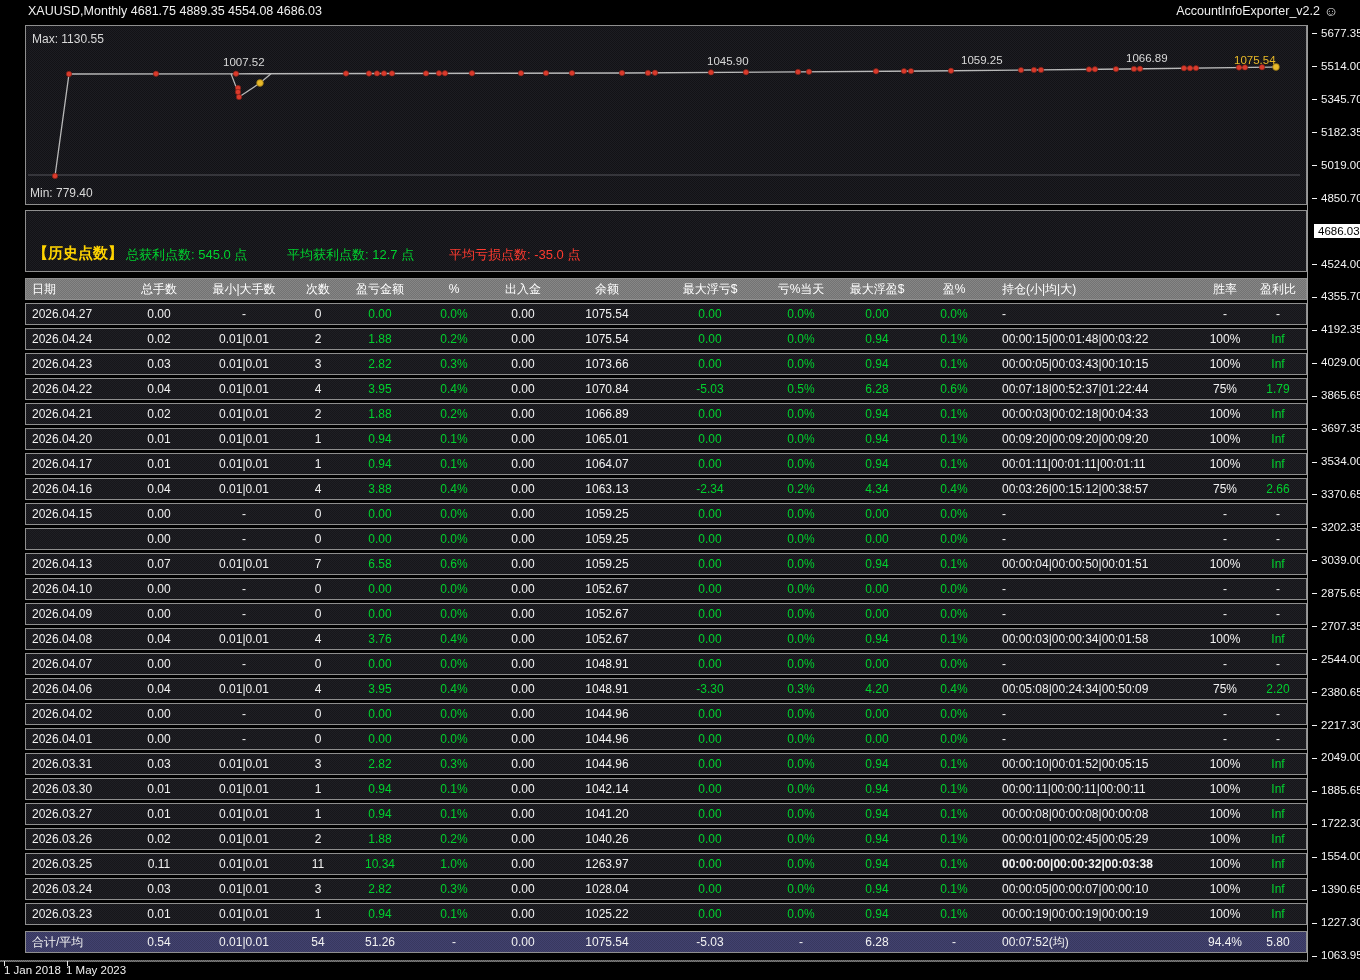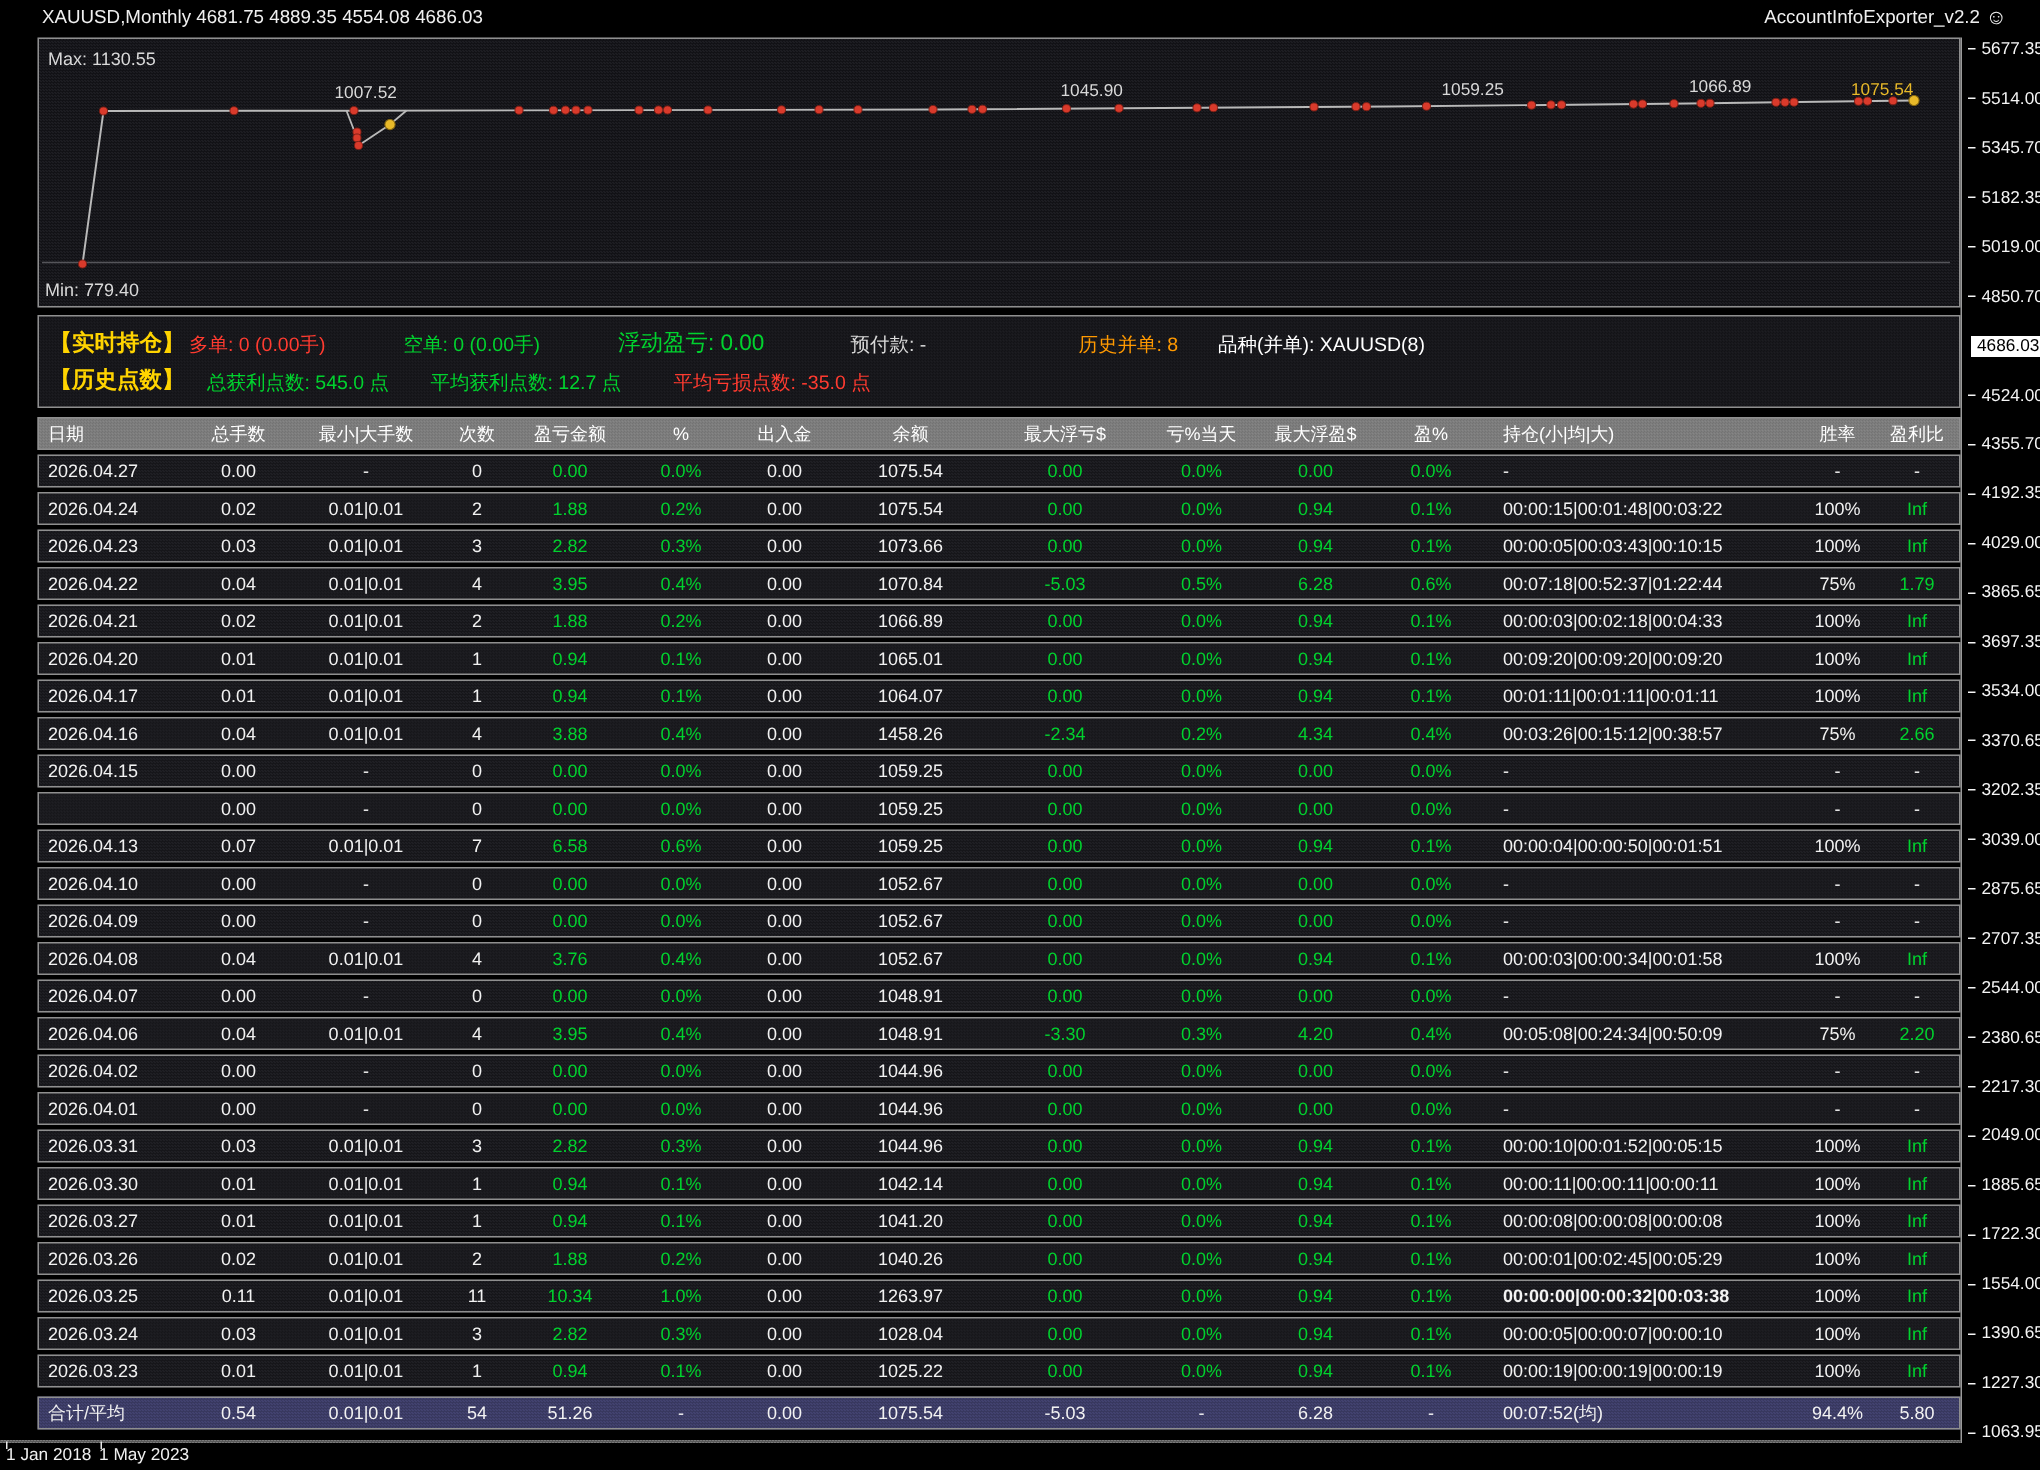--- a/index.html
+++ b/index.html
@@ -122,32 +122,23 @@
     <span class="maxmin max-label">Max: 1130.55</span>
     <span class="maxmin min-label">Min: 779.40</span>
   <span class="chart-label" style="left: 197px; top: 30px;">1007.52</span>
       <span class="chart-label" style="left: 681px; top: 29px;">1045.90</span>
       <span class="chart-label" style="left: 935px; top: 28px;">1059.25</span>
       <span class="chart-label" style="left: 1100px; top: 26px;">1066.89</span>
       <span class="chart-label gold" style="left: 1208px; top: 28px;">1075.54</span>
     </div>
 
   <div class="info-panel dither-dark">
-    <div class="info-row" style="top: 10px;">
-        <span class="info-item big bold" style="left: 7px; color: rgb(255, 212, 0);">【实时持仓】</span>
-        <span class="info-item" style="left: 100px; color: rgb(255, 59, 48);">多单: 0 (0.00手)</span>
-        <span class="info-item" style="left: 243px; color: rgb(0, 210, 46);">空单: 0 (0.00手)</span>
-        <span class="info-item big" style="left: 386px; color: rgb(0, 210, 46);">浮动盈亏: 0.00</span>
-        <span class="info-item" style="left: 541px; color: rgb(216, 216, 216);">预付款: -</span>
-        <span class="info-item" style="left: 693px; color: rgb(255, 153, 0);">历史并单: 8</span>
-        <span class="info-item" style="left: 786px; color: rgb(255, 255, 255);">品种(并单): XAUUSD(8)</span>
-      </div>
     <div class="info-row" style="top: 35px;">
         <span class="info-item big bold" style="left: 7px; color: rgb(255, 212, 0);">【历史点数】</span>
-        <span class="info-item" style="left: 112px; color: rgb(0, 210, 46);">总获利点数: 545.0 点</span>
+        <span class="info-item" style="left: 100px; color: rgb(0, 210, 46);">总获利点数: 545.0 点</span>
         <span class="info-item" style="left: 261px; color: rgb(0, 210, 46);">平均获利点数: 12.7 点</span>
         <span class="info-item" style="left: 423px; color: rgb(255, 59, 48);">平均亏损点数: -35.0 点</span>
       </div>
   </div>
 
   <div class="stats-table">
       <div class="t-row t-header">
         <div class="t-cell left">日期</div>
         <div class="t-cell center">总手数</div>
         <div class="t-cell center">最小|大手数</div>
@@ -284,21 +275,21 @@
         <div class="t-cell center" style="color: rgb(0, 210, 46);">Inf</div>
       </div>
       <div class="t-row ">
         <div class="t-cell left" style="color: rgb(242, 242, 242);">2026.04.16</div>
         <div class="t-cell center" style="color: rgb(242, 242, 242);">0.04</div>
         <div class="t-cell center" style="color: rgb(242, 242, 242);">0.01|0.01</div>
         <div class="t-cell center" style="color: rgb(242, 242, 242);">4</div>
         <div class="t-cell center" style="color: rgb(0, 210, 46);">3.88</div>
         <div class="t-cell center" style="color: rgb(0, 210, 46);">0.4%</div>
         <div class="t-cell center" style="color: rgb(242, 242, 242);">0.00</div>
-        <div class="t-cell center" style="color: rgb(242, 242, 242);">1458.26</div>
+        <div class="t-cell center" style="color: rgb(242, 242, 242);">1063.13</div>
         <div class="t-cell center" style="color: rgb(0, 210, 46);">-2.34</div>
         <div class="t-cell center" style="color: rgb(0, 210, 46);">0.2%</div>
         <div class="t-cell center" style="color: rgb(0, 210, 46);">4.34</div>
         <div class="t-cell center" style="color: rgb(0, 210, 46);">0.4%</div>
         <div class="t-cell left" style="color: rgb(242, 242, 242);">00:03:26|00:15:12|00:38:57</div>
         <div class="t-cell center" style="color: rgb(242, 242, 242);">75%</div>
         <div class="t-cell center" style="color: rgb(0, 210, 46);">2.66</div>
       </div>
       <div class="t-row ">
         <div class="t-cell left" style="color: rgb(242, 242, 242);">2026.04.15</div>

